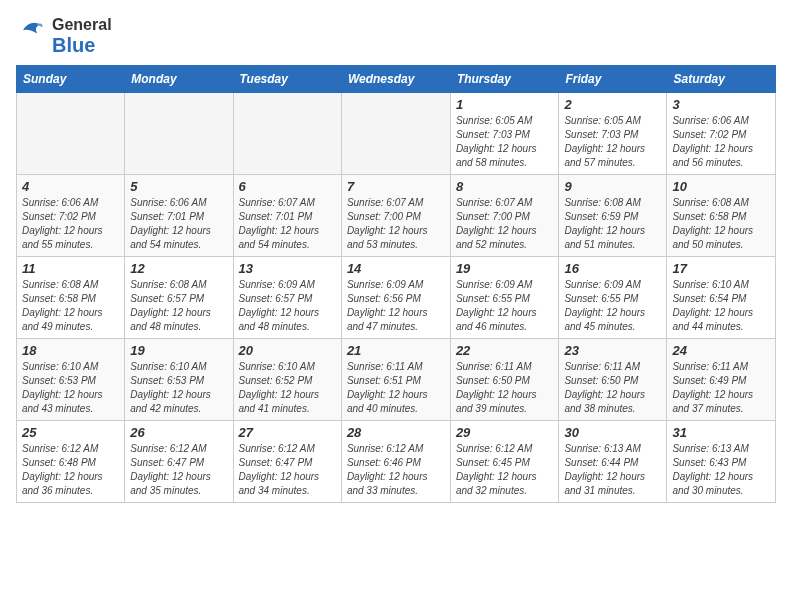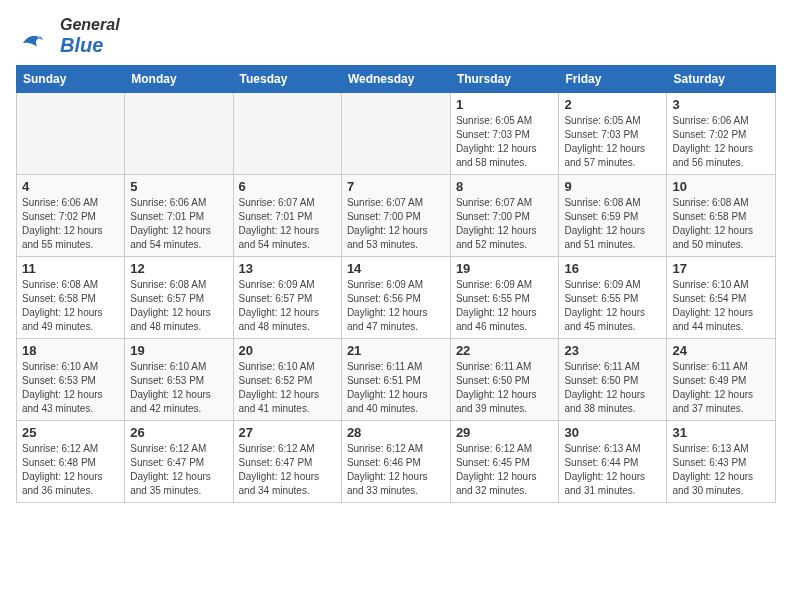--- a/index.html
+++ b/index.html
@@ -11,23 +11,22 @@
       padding: 16px;
     }
     .header {
       display: flex;
       justify-content: space-between;
       align-items: flex-start;
       margin-bottom: 8px;
     }
     .logo {
       display: flex;
-      align-items: flex-end;
-      gap: 16px;
-      font-style: italic;
+      align-items: flex-start;
+      gap: 8px;
     }
     .logo-bird {
       width: 28px;
       height: 28px;
     }
     .title-area {
       text-align: right;
     }
     .month-year {
       font-size: 36px;
@@ -35,20 +34,21 @@
       color: #333;
     }
     .location {
       font-size: 16px;
       color: #333;
     }
     .calendar {
       width: 100%;
       border-collapse: collapse;
       font-size: 11px;
+      font-style: italic;
     }
     .calendar th {
       background: #2a6ebb;
       color: #fff;
       text-align: left;
       padding: 6px 6px;
       font-size: 12px;
       font-weight: bold;
       border: 1px solid #2a6ebb;
     }

